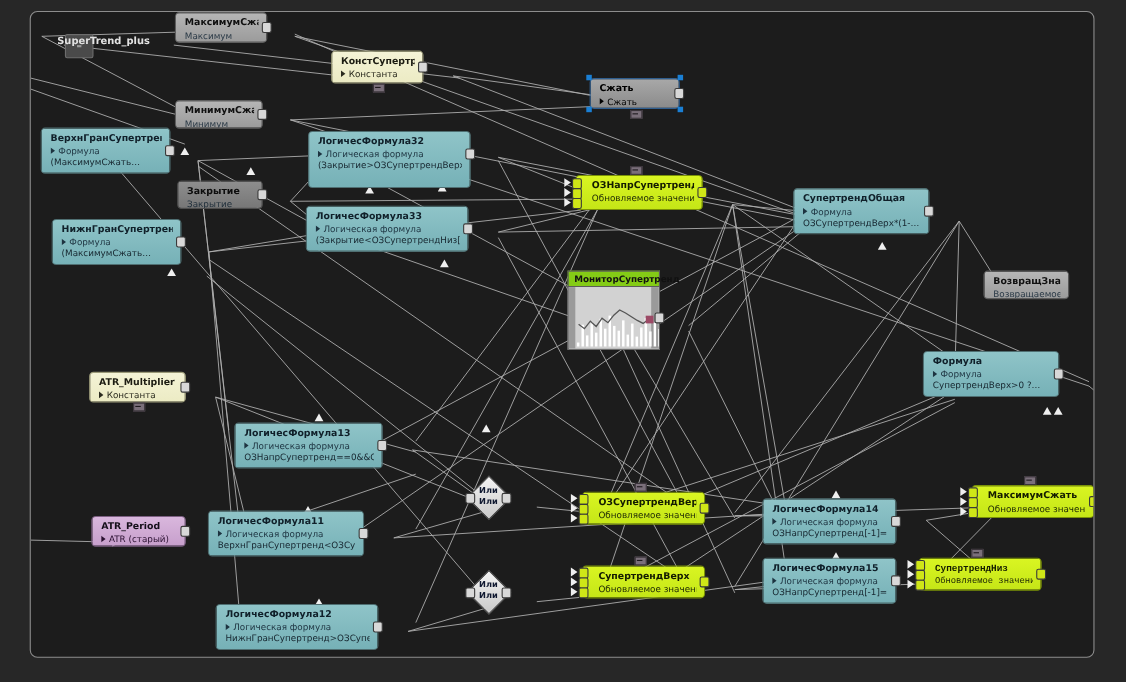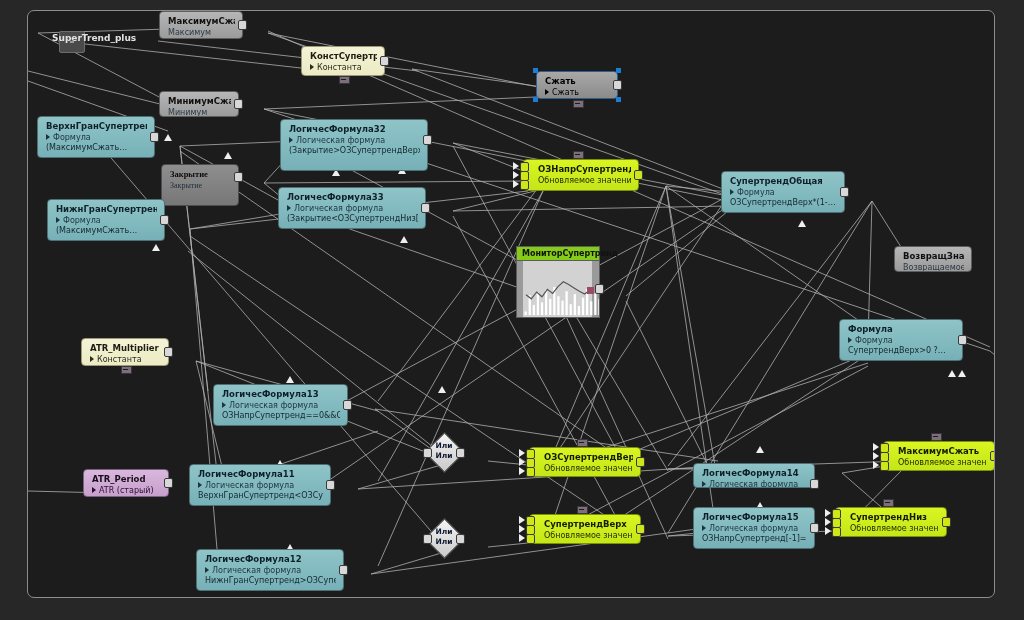--- a/index.html
+++ b/index.html
@@ -244,21 +244,21 @@
 
     <div class="node teal" style="left:9px;top:105px;width:118px;height:42px;">
       <div class="nbody">
         <div class="ntitle">ВерхнГранСупертренд</div>
         <div class="nsub"><span class="tri"></span><span>Формула</span></div>
         <div class="nsub2">(МаксимумСжать…</div>
       </div>
       <div class="port" style="right:-4px;top:16px;"></div>
     </div>
 
-    <div class="node greyd" style="left:133px;top:153px;width:78px;height:42px;font-family:Liberation Serif, serif;">
+    <div class="node greyd" style="left:133px;top:153px;width:78px;height:26px;">
       <div class="nbody">
         <div class="ntitle">Закрытие</div>
         <div class="nsub">Закрытие</div>
       </div>
       <div class="port" style="right:-4px;top:8px;"></div>
     </div>
 
     <div class="node teal" style="left:19px;top:188px;width:118px;height:42px;">
       <div class="nbody">
         <div class="ntitle">НижнГранСупертренд</div>
@@ -429,21 +429,21 @@
       <div class="port lime-p" style="left:-3px;top:2px;"></div>
       <div class="port lime-p" style="left:-3px;top:11px;"></div>
       <div class="port lime-p" style="left:-3px;top:20px;"></div>
       <div class="arrow-in" style="left:-10px;top:2px;"></div>
       <div class="arrow-in" style="left:-10px;top:11px;"></div>
       <div class="arrow-in" style="left:-10px;top:20px;"></div>
       <div class="port lime-p" style="right:-4px;top:10px;"></div>
       <div class="minus" style="left:48px;top:-8px;"></div>
     </div>
 
-    <div class="node teal" style="left:665px;top:452px;width:122px;height:25px;">
+    <div class="node teal" style="left:665px;top:442px;width:122px;height:42px;">
       <div class="nbody">
         <div class="ntitle">ЛогичесФормула14</div>
         <div class="nsub"><span class="tri"></span><span>Логическая формула</span></div>
         <div class="nsub2">ОЗНапрСупертренд[-1]==1</div>
       </div>
       <div class="port" style="right:-4px;top:16px;"></div>
     </div>
 
     <div class="node teal" style="left:665px;top:496px;width:122px;height:42px;">
       <div class="nbody">
@@ -462,21 +462,21 @@
       <div class="port lime-p" style="left:-3px;top:2px;"></div>
       <div class="port lime-p" style="left:-3px;top:11px;"></div>
       <div class="port lime-p" style="left:-3px;top:20px;"></div>
       <div class="arrow-in" style="left:-10px;top:2px;"></div>
       <div class="arrow-in" style="left:-10px;top:11px;"></div>
       <div class="arrow-in" style="left:-10px;top:20px;"></div>
       <div class="port lime-p" style="right:-4px;top:10px;"></div>
       <div class="minus" style="left:48px;top:-8px;"></div>
     </div>
 
-    <div class="node lime" style="left:807px;top:496px;width:112px;height:30px;">
+    <div class="node lime" style="left:807px;top:496px;width:112px;height:30px;font-family:Liberation Mono, monospace;">
       <div class="nbody" style="padding-left:14px;">
         <div class="ntitle">СупертрендНиз</div>
         <div class="nsub">Обновляемое значение</div>
       </div>
       <div class="port lime-p" style="left:-3px;top:2px;"></div>
       <div class="port lime-p" style="left:-3px;top:11px;"></div>
       <div class="port lime-p" style="left:-3px;top:20px;"></div>
       <div class="arrow-in" style="left:-10px;top:2px;"></div>
       <div class="arrow-in" style="left:-10px;top:11px;"></div>
       <div class="arrow-in" style="left:-10px;top:20px;"></div>

